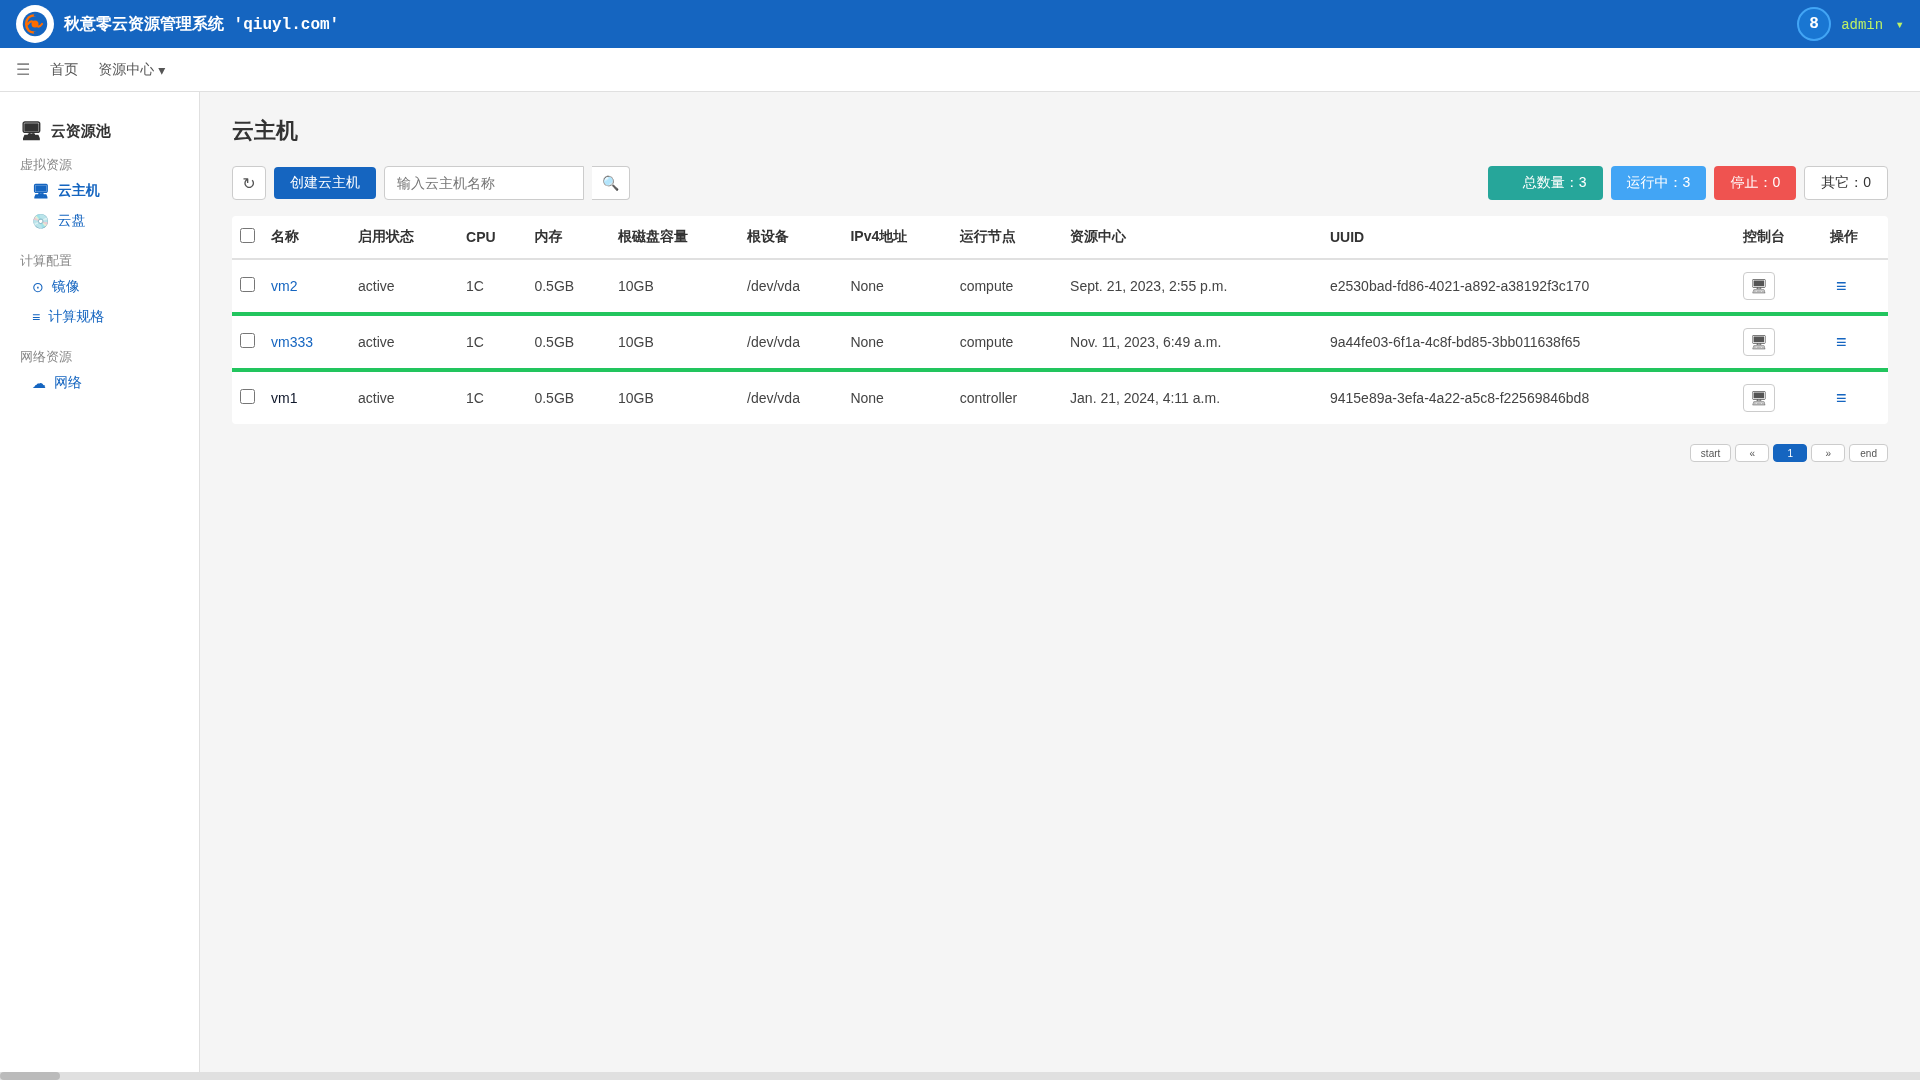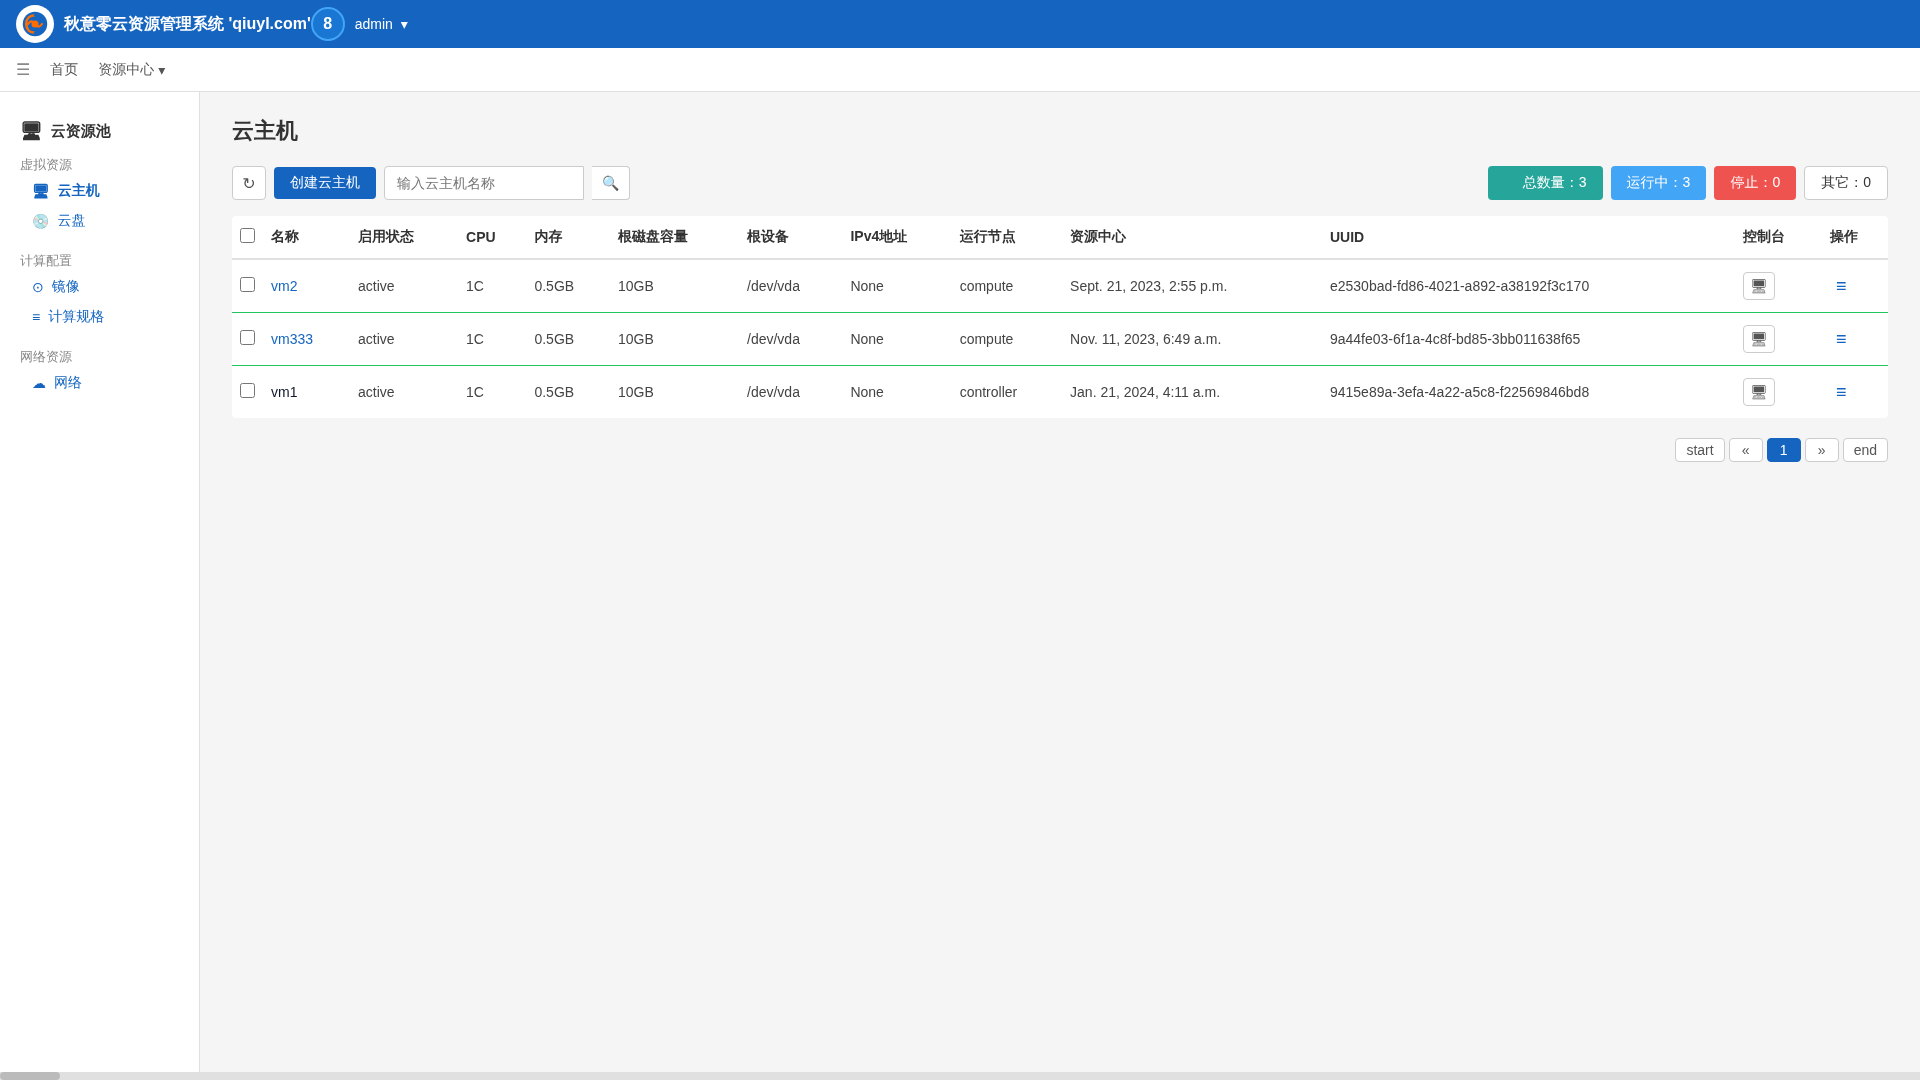--- a/index.html
+++ b/index.html
@@ -6,38 +6,40 @@
     body { font-family: "Microsoft YaHei", Arial, sans-serif; font-size: 14px; background: #f5f5f5; color: #333; }
 
     
     .navbar {
       background: #1565c0;
       height: 48px;
       display: flex;
       align-items: center;
       padding: 0 16px;
       color: white;
+      justify-content: space-between;
+      font-family: Liberation Mono, monospace;
     }
     .navbar-left { display: flex; align-items: center; gap: 10px; }
     .navbar-logo {
       width: 38px; height: 38px;
       background: white;
       border-radius: 50%;
       display: flex; align-items: center; justify-content: center;
     }
     .navbar-logo svg { width: 28px; height: 28px; }
     .navbar-title { font-size: 16px; font-weight: bold; color: white; }
     .navbar-right { display: flex; align-items: center; gap: 10px; }
     .navbar-avatar {
       width: 34px; height: 34px; border-radius: 50%;
       background: #1976d2; border: 2px solid #42a5f5;
       display: flex; align-items: center; justify-content: center;
       font-size: 16px; font-weight: bold; color: white;
     }
-    .navbar-username { color: #ffffff; font-size: 14px; cursor: pointer; }
+    .navbar-username { color: #bef264; font-size: 14px; cursor: pointer; }
     .navbar-username .caret { margin-left: 4px; }
 
     
     .subnav {
       background: white;
       height: 44px;
       display: flex;
       align-items: center;
       padding: 0 16px;
       border-bottom: 1px solid #e0e0e0;
@@ -137,21 +139,21 @@
     .table-container { background: white; border-radius: 4px; }
     table { width: 100%; border-collapse: collapse; }
     thead tr { border-bottom: 2px solid #e0e0e0; }
     th {
       padding: 12px 8px; text-align: left;
       font-weight: bold; color: #333; font-size: 14px;
       white-space: nowrap;
     }
     td {
       padding: 12px 8px; color: #444; font-size: 14px;
-      border-bottom: 1px solid #22c55e; white-space: nowrap;
+      border-bottom: 4px solid #22c55e; white-space: nowrap;
     }
     tr:last-child td { border-bottom: none; }
     .checkbox-col { width: 30px; }
     input[type="checkbox"] { cursor: pointer; width: 15px; height: 15px; }
 
     
     .btn-console {
       width: 32px; height: 28px;
       border: 1px solid #ccc; background: white;
       border-radius: 4px; cursor: pointer;
@@ -167,25 +169,25 @@
 
     
     .pagination {
       display: flex;
       justify-content: flex-end;
       align-items: center;
       gap: 4px;
       padding: 20px 0 0 0;
     }
     .page-btn {
-      min-width: 34px; height: 24px;
+      min-width: 34px; height: 18px;
       border: 1px solid #ccc; background: white;
       border-radius: 4px; cursor: pointer;
       display: flex; align-items: center; justify-content: center;
-      font-size: 14px; color: #555; padding: 0 10px;
+      font-size: 10px; color: #555; padding: 0 10px;
     }
     .page-btn.active { background: #1565c0; color: white; border-color: #1565c0; }
 
     
     .scrollbar-container {
       background: #e0e0e0;
       height: 8px;
       position: fixed;
       bottom: 0;
       left: 0;

